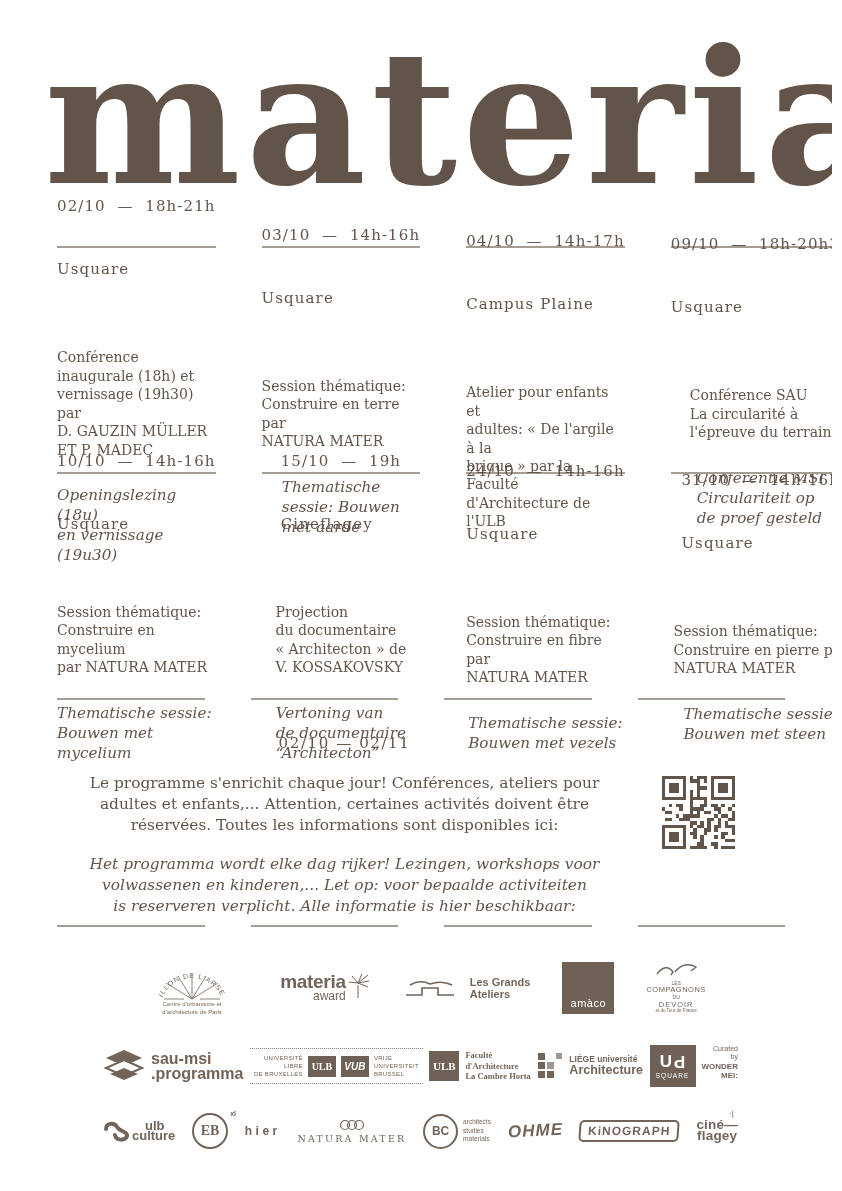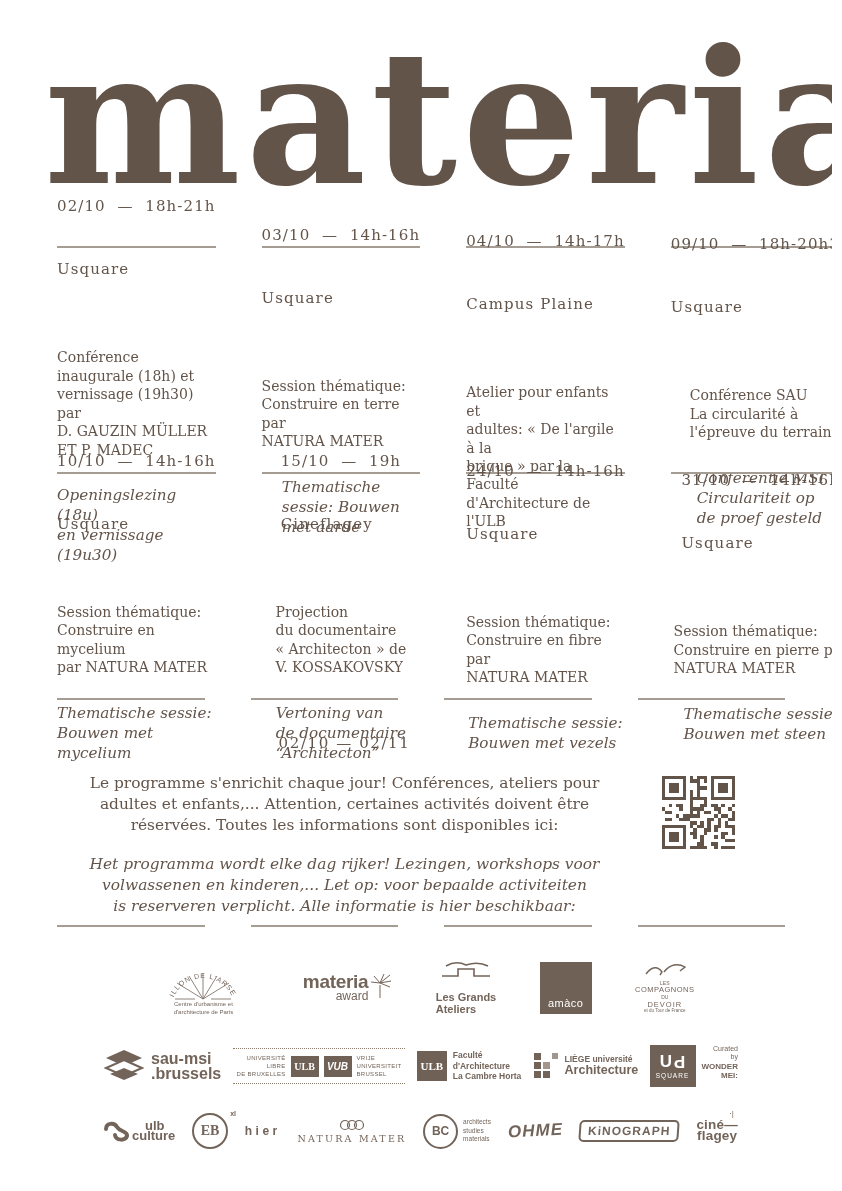--- a/index.html
+++ b/index.html
@@ -68,21 +68,21 @@
   .pre{white-space:pre-line;}
   
   .arsenal{flex-direction:column;}
   .arsenal .caption{font-size:6px;line-height:1.3;margin-top:-4px;}
   
   .maward{align-items:flex-start;}
   .maward .mtxt{text-align:right;line-height:.95;}
   .maward .m1{font-size:19px;font-weight:800;letter-spacing:-.3px;}
   .maward .m2{font-size:12px;font-weight:400;}
   
-  .lga{flex-direction:column;gap:12px;}
+  .lga{gap:12px;}
   .lga .t{font-size:11px;font-weight:700;line-height:1.05;text-align:left;white-space:pre-line;margin-top:2px;}
   
   .amaco-box{width:52px;height:52px;background:#6f6156;display:flex;align-items:flex-end;justify-content:center;}
   .amaco-box span{color:#fff;font-size:11px;margin-bottom:5px;letter-spacing:.5px;}
   
   .comp{flex-direction:column;line-height:1;}
   .comp .c0{font-size:5px;margin-top:1px;}
   .comp .c1{font-size:7.5px;letter-spacing:.5px;}
   .comp .c2{font-size:5px;margin:1px 0;}
   .comp .c3{font-size:7.5px;letter-spacing:1px;}
@@ -94,21 +94,21 @@
   .ulbvub{border-top:1.5px dotted #8b7c70;border-bottom:1.5px dotted #8b7c70;padding:5px 4px;gap:5px;}
   .ulbvub .s{font-size:6px;line-height:1.35;letter-spacing:.3px;}
   .ulbvub .sr{text-align:right;}
   .ulbvub .sl{text-align:left;}
   .badge{background:#6f6156;color:#fff;display:flex;align-items:center;justify-content:center;font-family:"Liberation Serif",serif;font-weight:700;}
   .b-sm{width:28px;height:21px;font-size:10px;}
   .vub{font-family:"Liberation Sans",sans-serif;font-style:italic;}
   
   .ulbfac{gap:6px;}
   .ulbfac .badge{width:30px;height:30px;font-size:11px;}
-  .ulbfac .t{font-size:8.5px;font-weight:700;text-align:left;line-height:1.25;}
+  .ulbfac .t{font-size:8.5px;font-weight:700;text-align:left;line-height:1.25;font-family:Liberation Serif, serif;}
   
   .liege{gap:6px;}
   .liege .t{text-align:left;line-height:1.05;}
   .liege .l1{font-size:8.5px;font-weight:700;}
   .liege .l2{font-size:12.5px;font-weight:700;}
   
   .up{gap:6px;align-items:flex-start;}
   .up-box{width:46px;height:42px;background:#6f6156;display:flex;flex-direction:column;align-items:center;justify-content:center;color:#fff;}
   .up-box .letters{display:flex;gap:2px;font-size:17px;font-weight:800;line-height:1;}
   .up-box .pflip{display:inline-block;transform:rotate(180deg);}
@@ -568,21 +568,21 @@
     <div class="logo-row row2">
       <div class="logo sau">
         <svg width="40" height="32" viewBox="0 0 40 32">
           <g fill="#73645a">
             <polygon points="20,0 38,8 20,16 2,8"></polygon>
             <polygon points="20,10 38,18 20,26 2,18" fill="#ffffff" stroke="#73645a" stroke-width="2"></polygon>
             <polygon points="20,18 34,24 20,30 6,24"></polygon>
           </g>
         </svg>
         <div class="t pre">sau-msi
-.brussels</div>
+.programma</div>
       </div>
 
       <div class="logo ulbvub">
         <div class="s sr pre">UNIVERSITÉ
 LIBRE
 DE BRUXELLES</div>
         <div class="badge b-sm">ULB</div>
         <div class="badge b-sm vub">VUB</div>
         <div class="s sl pre">VRIJE
 UNIVERSITEIT

